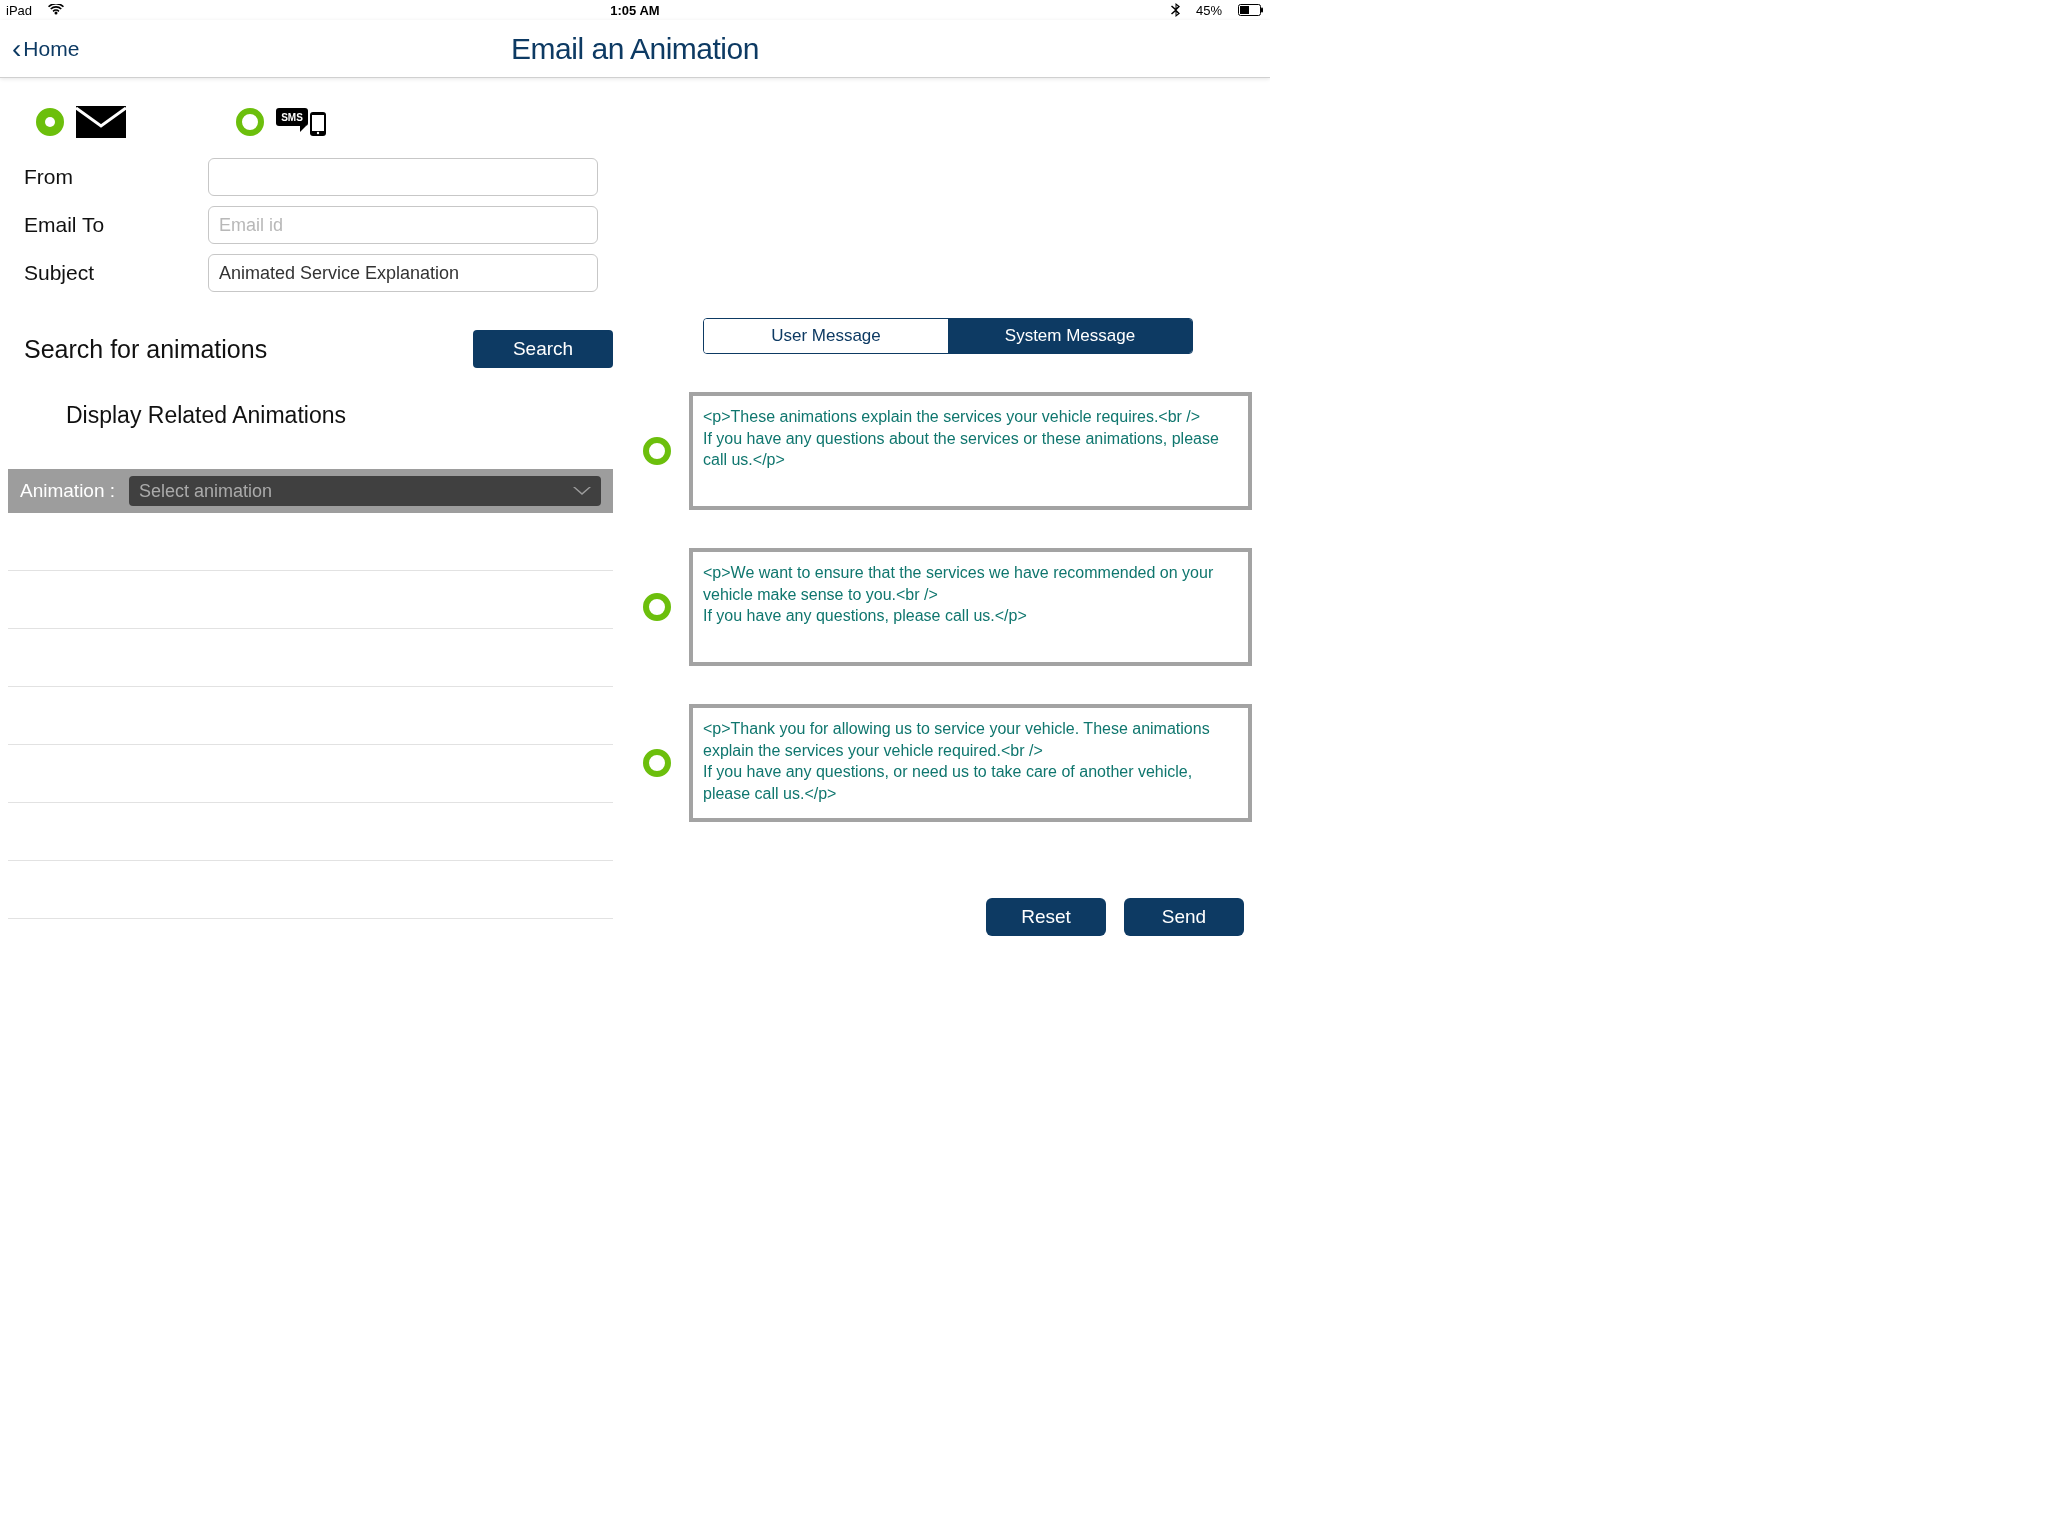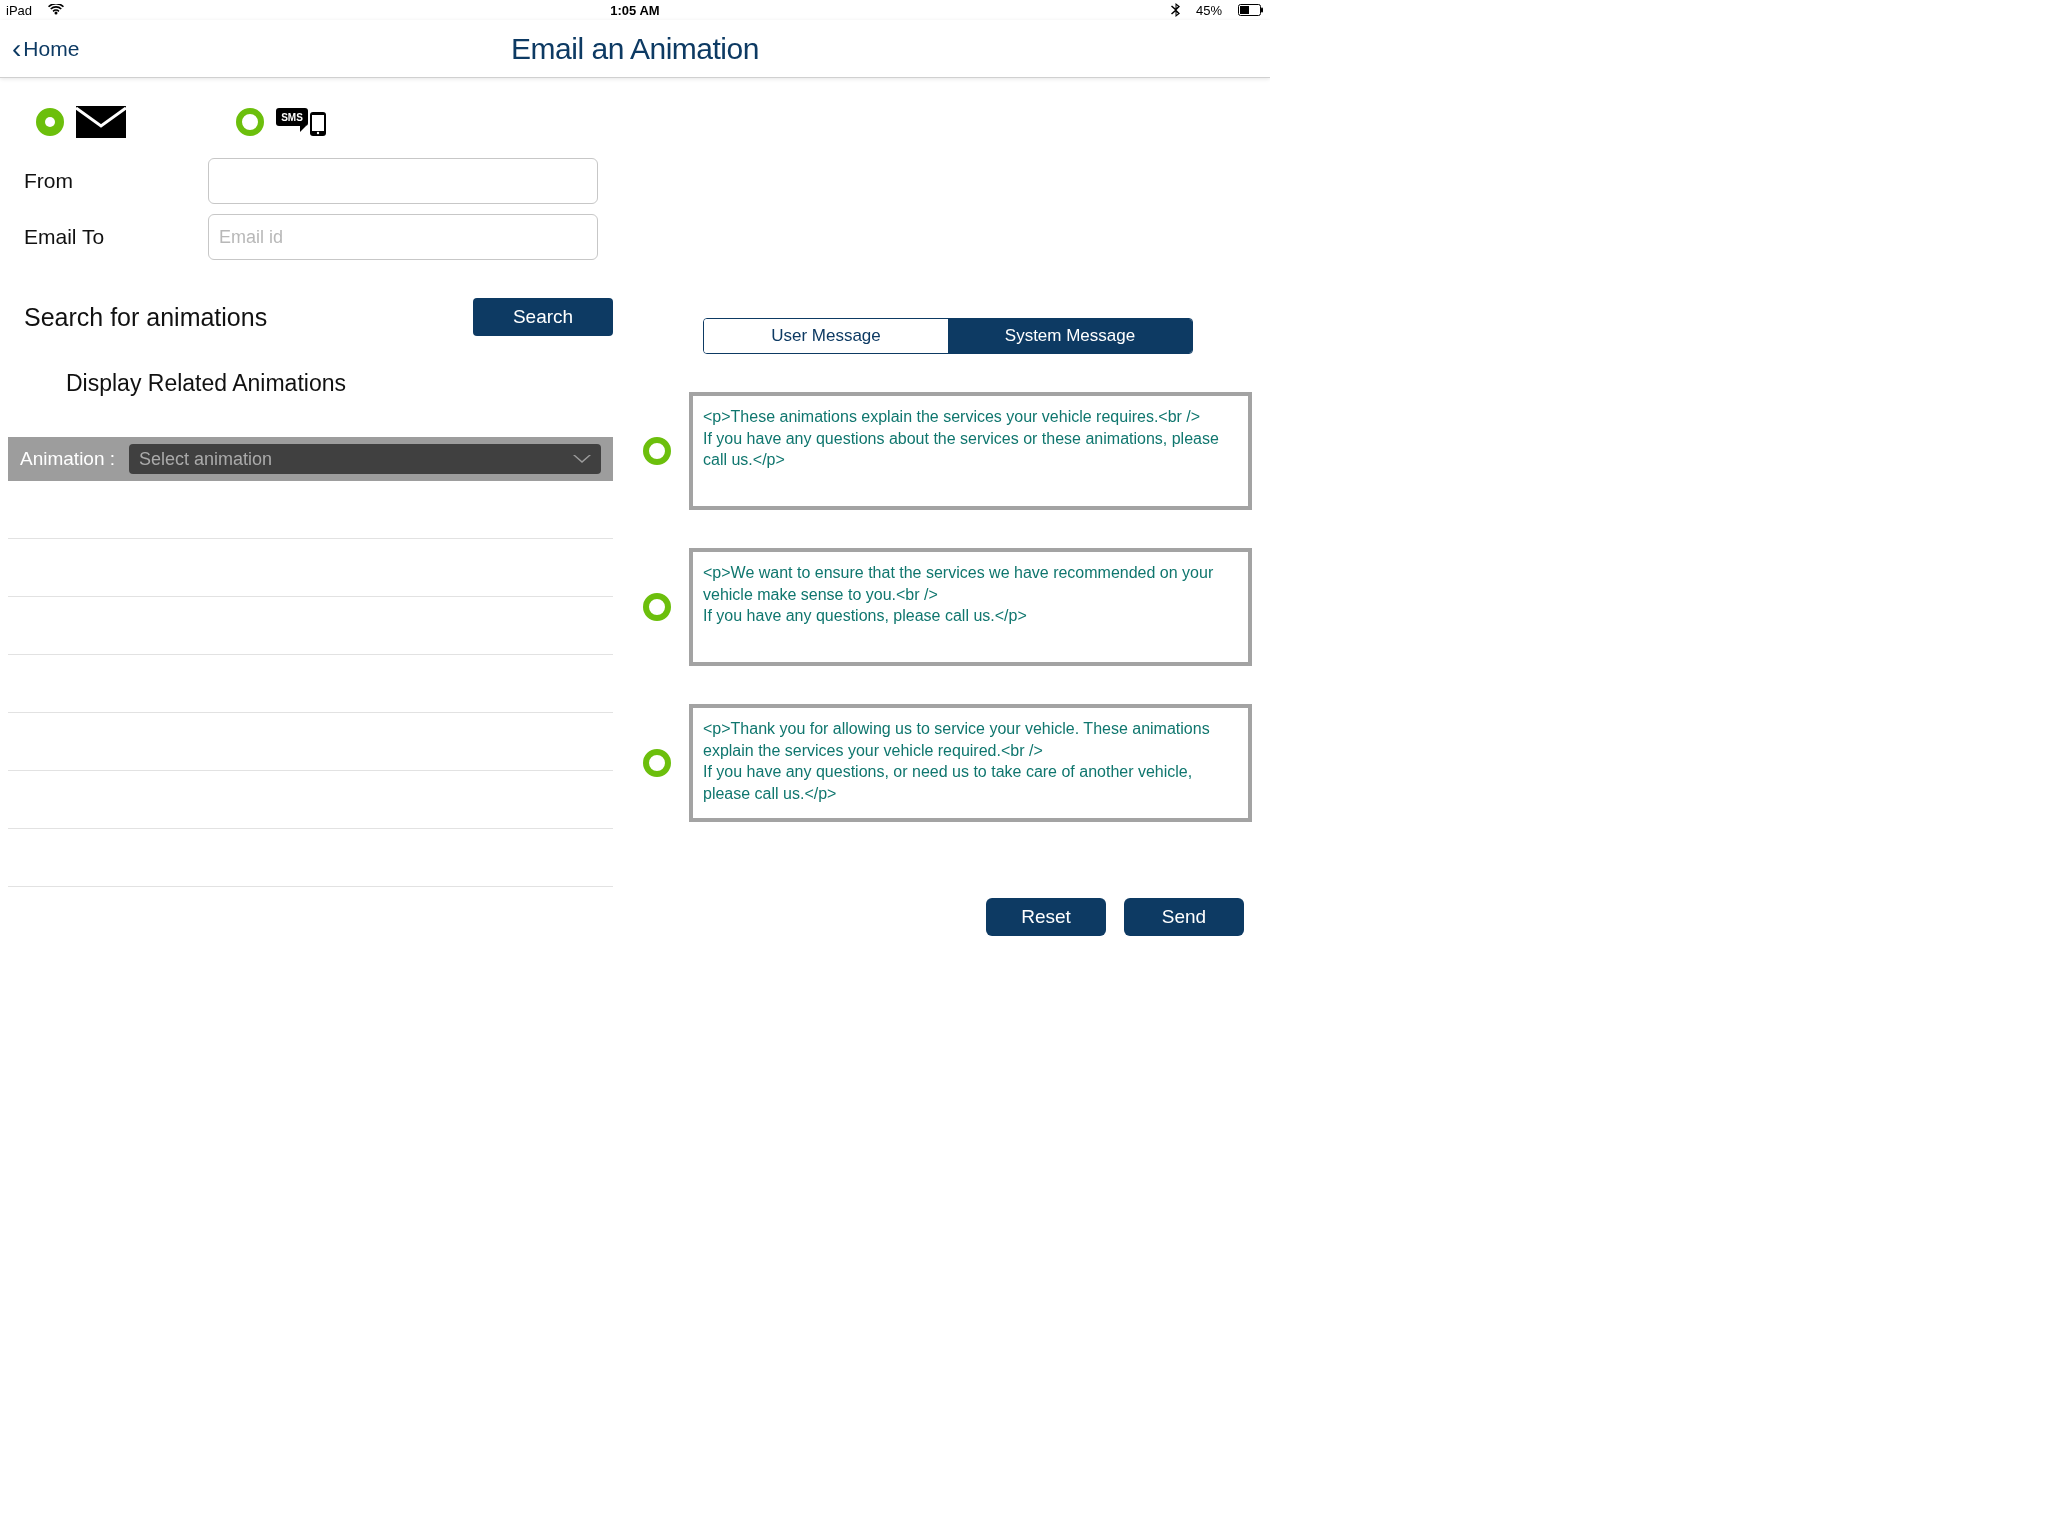--- a/index.html
+++ b/index.html
@@ -138,21 +138,21 @@
     margin-bottom: 10px;
   }
   .form-label {
     width: 190px;
     font-size: 21px;
     color: #111;
     padding-left: 6px;
   }
   .text-input {
     width: 390px;
-    height: 46px;
+    height: 38px;
     border: 1px solid #c7c7c7;
     border-radius: 6px;
     padding: 0 10px;
     font-size: 18px;
     color: #333;
   }
   .text-input::placeholder { color: #b8b8b8; }
   .search-row {
     display: flex;
     align-items: center;
@@ -349,20 +349,24 @@
 
     <div class="form-rows">
       <div class="form-row">
         <div class="form-label">From</div>
         <input class="text-input" type="text" value="" style="">
       </div>
       <div class="form-row">
         <div class="form-label">Email To</div>
         <input class="text-input" type="text" placeholder="Email id" style="">
       </div>
+      <div class="form-row">
+        <div class="form-label">Subject</div>
+        <input class="text-input" type="text" value="Animated Service Explanation" style="">
+      </div>
     </div>
 
     <div class="search-row">
       <div class="search-label">Search for animations</div>
       <button class="btn-primary">Search</button>
     </div>
 
     <div class="section-title">Display Related Animations</div>
 
     <div class="animations-bar">

